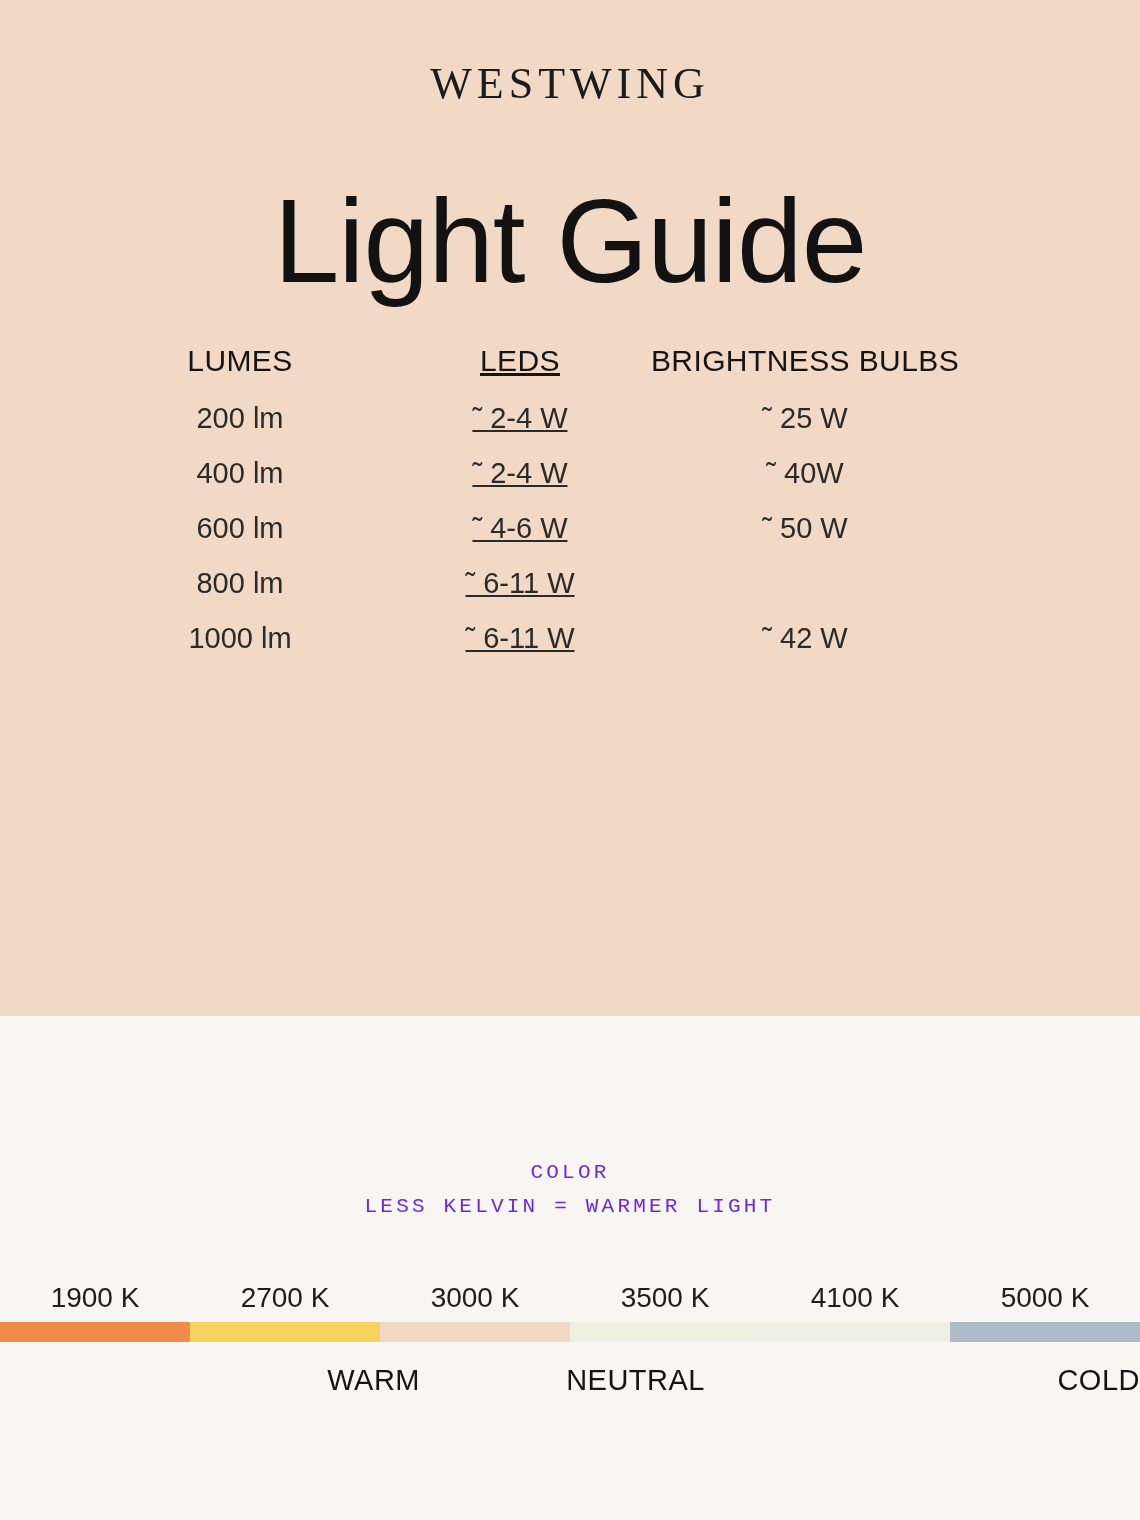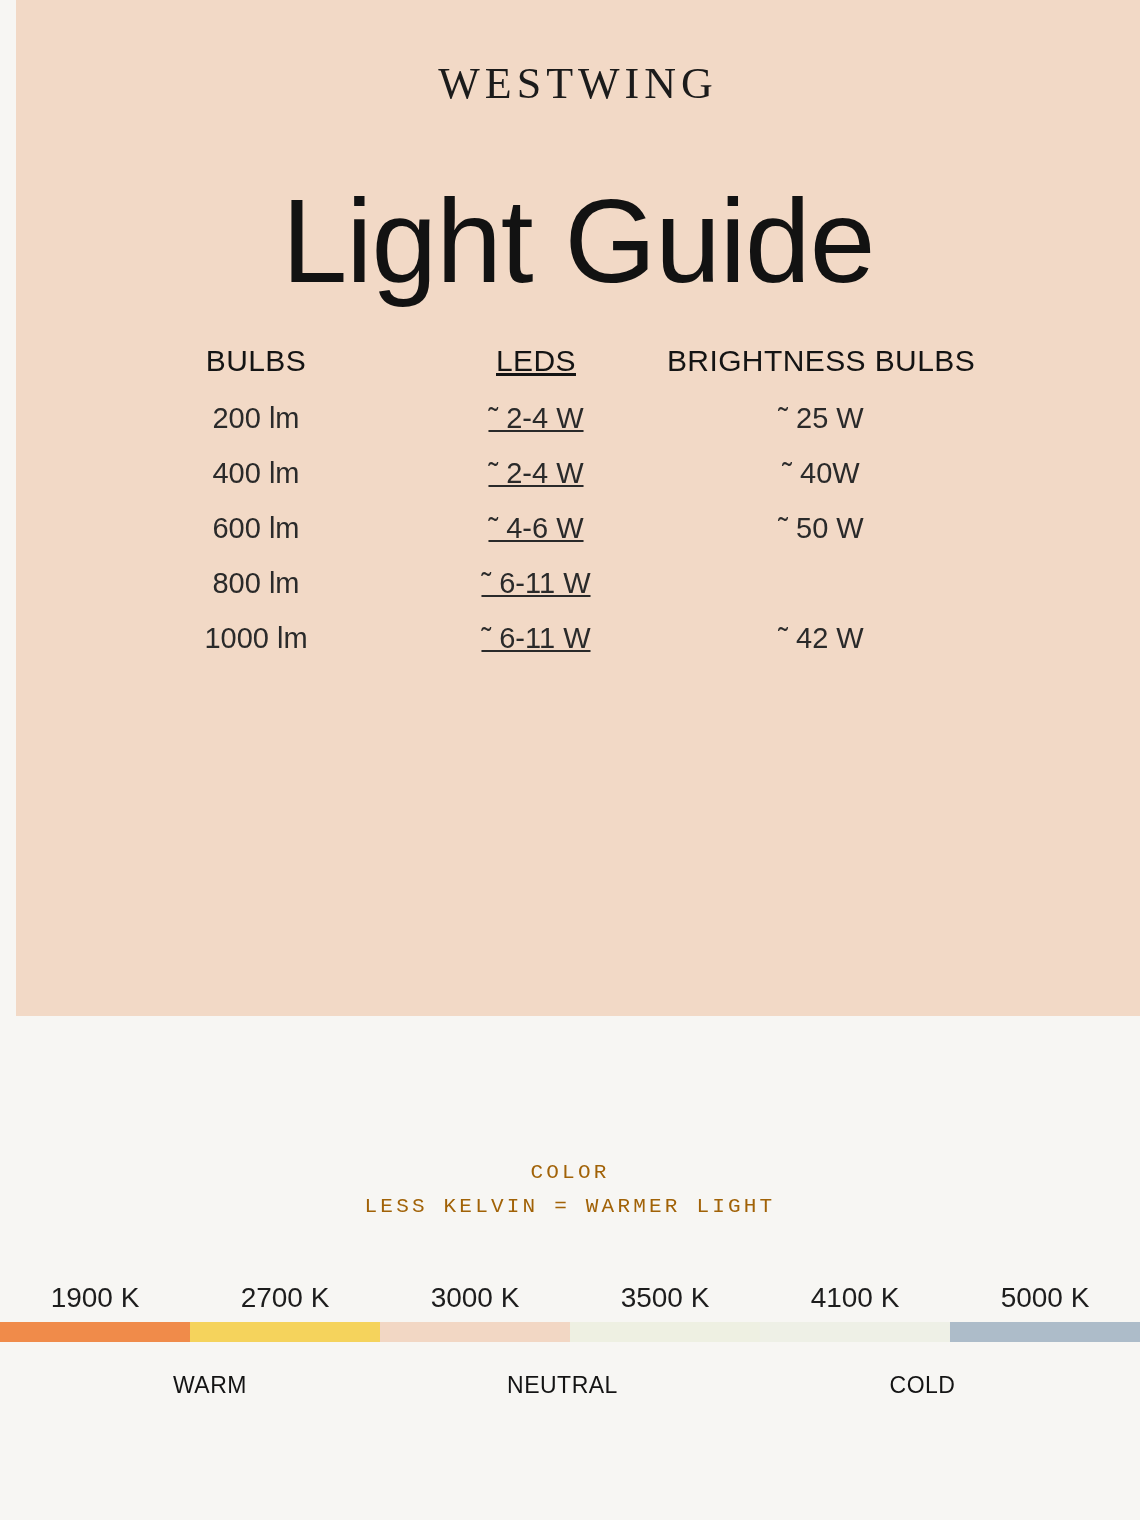--- a/index.html
+++ b/index.html
@@ -18,21 +18,20 @@
     width: 1140px;
     height: 1520px;
   }
 
   
   .top-section {
     background: #f2d9c6;
     height: 1016px;
     box-sizing: border-box;
     padding-top: 60px;
-    margin-left: 16px;
   }
   .brand {
     text-align: center;
     font-family: "Liberation Serif", serif;
     font-size: 44px;
     letter-spacing: 5px;
     color: #1b1b1b;
     font-weight: 400;
     line-height: 1.1;
   }
@@ -90,21 +89,21 @@
     background: #f7f6f3;
     height: 504px;
     position: relative;
     box-sizing: border-box;
   }
   .caption-bottom {
     text-align: center;
     font-family: "Liberation Mono", monospace;
     font-size: 21px;
     letter-spacing: 3.2px;
-    color: #a16207;
+    color: #6d28d9;
     line-height: 1.62;
     padding-top: 140px;
   }
 
   .kelvin-row {
     display: flex;
     width: 1140px;
     margin-top: 58px;
   }
   .kelvin-cell {
@@ -125,46 +124,45 @@
     flex: 1 1 0;
     height: 20px;
   }
 
   .zones-row {
     display: flex;
     width: 1140px;
     margin-top: 22px;
   }
   .zone {
-    text-align: center;
-    font-size: 23px;
+    text-align: right;
+    font-size: 29px;
     color: #141414;
     letter-spacing: 0.5px;
-    margin-top: 8px;
   }
   .zone-warm    { width: 420px; }
   .zone-neutral { width: 285px; }
   .zone-cold    { width: 435px; }
 </style>
 </head>
 <body>
 
 <div class="page">
 
   <div class="top-section" style="background: rgb(242, 217, 198);">
 
     <div class="brand">WESTWING</div>
 
     <div class="headline">Light Guide</div>
 
 
     <div class="table">
 
       <div class="table-row">
-        <div class="col col-lumens head-cell">BULBS</div>
+        <div class="col col-lumens head-cell">LUMES</div>
         <div class="col col-leds head-cell">LEDS</div>
         <div class="col col-bulbs head-cell">BRIGHTNESS BULBS</div>
       </div>
 
       <div class="table-row">
         <div class="col col-lumens body-cell">200 lm</div>
         <div class="col col-leds body-cell">˜ 2-4 W</div>
         <div class="col col-bulbs body-cell">˜ 25 W</div>
       </div>
 

